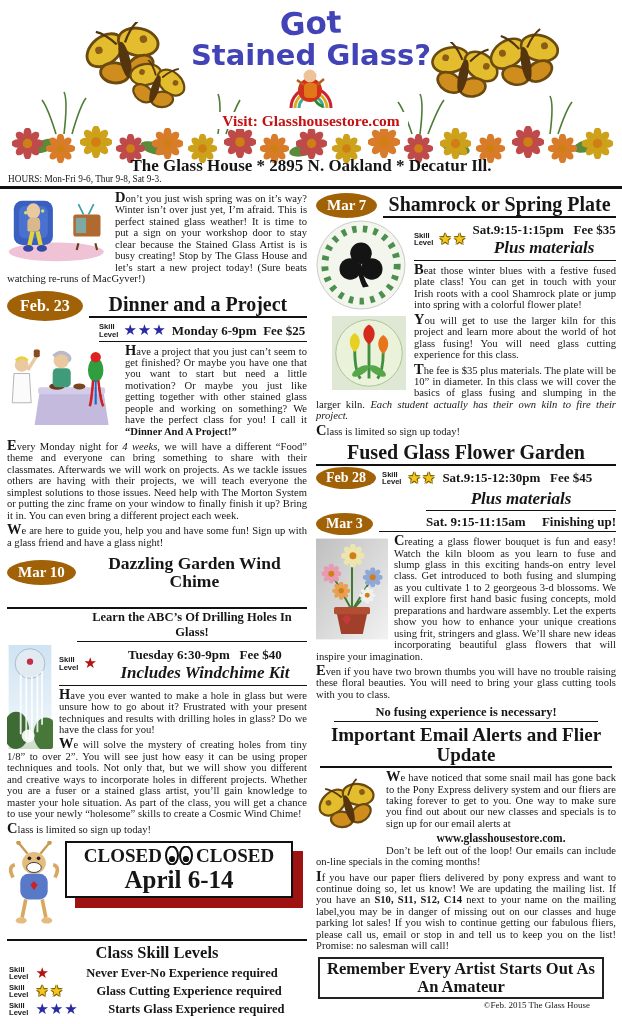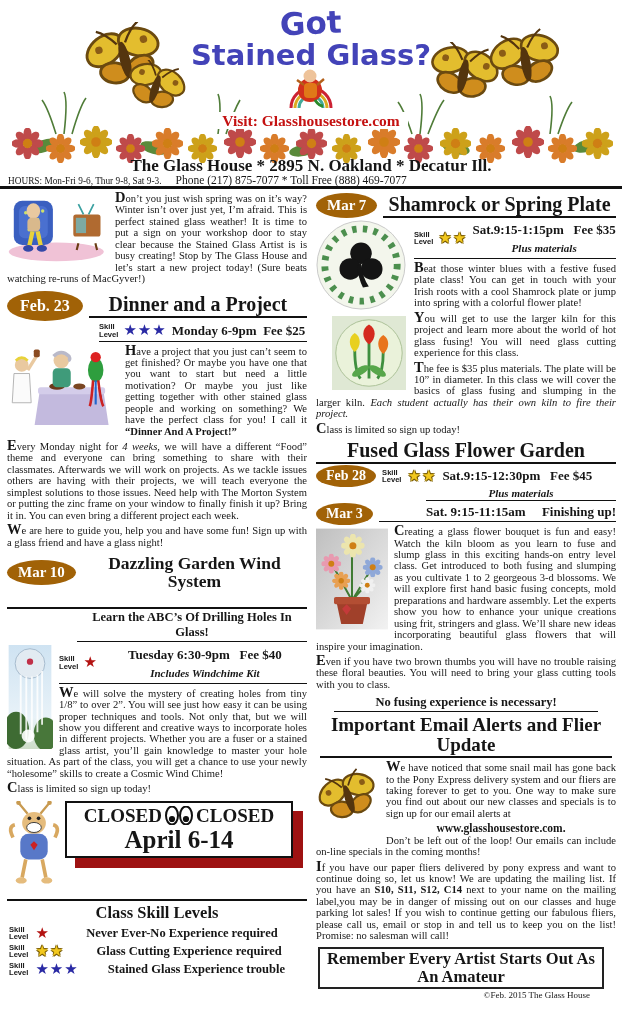--- a/index.html
+++ b/index.html
@@ -45,21 +45,21 @@
   .subtitle{font-size:12.5px;font-weight:bold;text-align:center;border-bottom:1.5px solid #111;
             padding-bottom:1px;margin:1px 0 2px;}
   .skill-row{display:flex;align-items:center;gap:5px;border-bottom:1.5px solid #111;
              padding:1px 0 2px;margin:1px 0 3px;}
   .skill-lab{font-family:"Liberation Sans",sans-serif;font-weight:bold;font-size:7.6px;line-height:0.95;flex:0 0 auto;}
   .stars{font-size:15px;letter-spacing:1px;line-height:1;flex:0 0 auto;}
   .st-red{color:#b31312;}
   .st-gold{color:#f2c81e;text-shadow:-0.7px -0.7px 0 #7a5c00,0.7px -0.7px 0 #7a5c00,-0.7px 0.7px 0 #7a5c00,0.7px 0.7px 0 #7a5c00;}
   .st-blue{color:#2a2aa4;}
   .sched{font-weight:bold;font-size:13px;white-space:nowrap;}
-  .note-it{font-style:italic;font-weight:bold;font-size:11px;text-align:center;}
+  .note-it{font-style:italic;font-weight:bold;font-size:17px;text-align:center;}
 
   
   .closed-row{display:flex;align-items:flex-start;gap:4px;margin:3px 0 2px;}
   .closed-box{position:relative;background:#fff;border:2.5px solid #111;
               box-shadow:10px 10px 0 #9e1212;padding:2px 16px 4px;flex:1;margin-right:14px;}
   .closed-line{display:flex;justify-content:center;align-items:center;gap:2px;
                font-weight:bold;font-size:19px;}
   .closed-dates{text-align:center;font-weight:bold;font-size:25px;line-height:1;}
 
   
@@ -178,21 +178,20 @@
       </g>
     </svg>
 
     <div class="visit">
       <span>Visit: Glasshousestore.com</span>
     </div>
 
     <div class="addr">The Glass House * 2895 N. Oakland * Decatur Ill.</div>
     <div class="hoursrow">
       <span class="hours">HOURS: Mon-Fri 9-6, Thur 9-8, Sat 9-3.</span>
-      <span class="phone">Phone (217) 875-7077 *  Toll Free (888) 469-7077</span>
     </div>
   </div>
 
   <div class="main">
 
     <div class="col">
 
       <div>
         <svg class="fl" width="102" height="70" viewBox="0 0 120 80">
           <ellipse cx="58" cy="68" rx="56" ry="11" fill="#f0c2d6"></ellipse>
@@ -246,21 +245,21 @@
         </svg>
         <p><span class="lead">H</span><span>ave a project that you just can’t seem to get finished? Or maybe you have one that you want to start but need a little motivation? Or maybe you just like getting together with other stained glass people and working on something? We have the perfect class for you! I call it </span><span class="b">“Dinner And A Project!”</span></p>
         <p><span class="lead">E</span><span>very Monday night for </span><span class="i">4 weeks</span><span>, we will have a different “Food” theme and  everyone can bring something to share with their classmates. Afterwards we will work on projects. As we tackle issues others are having with their projects, we will teach everyone the simplest solutions to those issues. Need help with The Morton System or putting the zinc frame on your window to finally finish it up? Bring it in. You can even bring a different project each week.</span></p>
         <p><span class="lead">W</span><span>e are here to guide you, help you and have some fun! Sign up with a glass friend and have a glass night!</span></p>
         <div class="clear"></div>
       </div>
 
       <div>
         <div class="sec-head" style="border-bottom:2px solid #111;padding-bottom:16px;">
           <div class="badge md">Mar 10</div>
-          <div class="title-md" style="flex:1">Dazzling Garden Wind System</div>
+          <div class="title-md" style="flex:1">Dazzling Garden Wind Chime</div>
         </div>
         <div class="subtitle" style="margin-left:70px">Learn the ABC’s Of Drilling Holes In Glass!</div>
         <svg class="fl" width="46" height="104" viewBox="0 0 46 112">
           <defs>
               <linearGradient id="sky" x1="0" y1="0" x2="0" y2="1">
             <stop offset="0" stop-color="#cfe3f2"></stop>
                 <stop offset="0.7" stop-color="#e8f2f8"></stop>
                 <stop offset="1" stop-color="#cddcc8"></stop>
           </linearGradient>
             </defs>
@@ -275,20 +274,21 @@
           <circle cx="21" cy="98" r="7" fill="#fff" opacity="0.9"></circle>
         </svg>
         <div class="skill-row">
           <span class="skill-lab"><span>Skill</span><br><span>Level</span></span>
           <span class="stars st-red">★</span>
           <span style="flex:1;text-align:center">
             <span class="sched">Tuesday 6:30-9pm&nbsp;&nbsp; Fee $40</span><br>
             <span class="note-it">Includes Windchime Kit</span>
           </span>
         </div>
+        <p><span class="lead">H</span><span>ave you ever wanted to make a hole in glass but were unsure how to go about it? Frustrated with your present techniques and results with drilling holes in glass? Do we have the class for you!</span></p>
         <p><span class="lead">W</span><span>e will solve the mystery of creating holes from tiny 1/8”  to over 2”. You will see just how easy it can be using proper techniques and tools. Not only that, but we will show you different and creative ways to incorporate holes in different projects. Whether you are a fuser or a stained glass artist, you’ll gain knowledge to master your hole situation. As part of the class, you will get a chance to use your newly “holesome” skills to create a Cosmic Wind Chime!</span></p>
         <p><span class="lead">C</span><span>lass is limited so sign up today!</span></p>
         <div class="clear"></div>
       </div>
 
       <div class="closed-row">
         <svg width="54" height="84" viewBox="0 0 58 92" style="flex:0 0 auto">
           <path d="M22,14 L12,2 M36,14 L46,2" stroke="#c89a50" stroke-width="2.5"></path>
           <circle cx="12" cy="2" r="2.5" fill="#c89a50"></circle>
             <circle cx="46" cy="2" r="2.5" fill="#c89a50"></circle>
@@ -326,21 +326,21 @@
           <span class="lab">Never Ever-No Experience required</span>
         </div>
         <div class="legend-row">
           <span class="skill-lab"><span>Skill</span><br><span>Level</span></span>
           <span class="stars st-gold">★★</span>
           <span class="lab">Glass Cutting Experience required</span>
         </div>
         <div class="legend-row">
           <span class="skill-lab"><span>Skill</span><br><span>Level</span></span>
           <span class="stars st-blue">★★★</span>
-          <span class="lab">Stained Glass Experience trouble</span>
+          <span class="lab">Starts Glass Experience required</span>
         </div>
       </div>
     </div>
 
     <div class="col">
 
       <div>
         <div class="sec-head" style="margin-top:1px">
           <div class="badge md">Mar 7</div>
           <div class="title-lg">Shamrock or Spring Plate</div>

